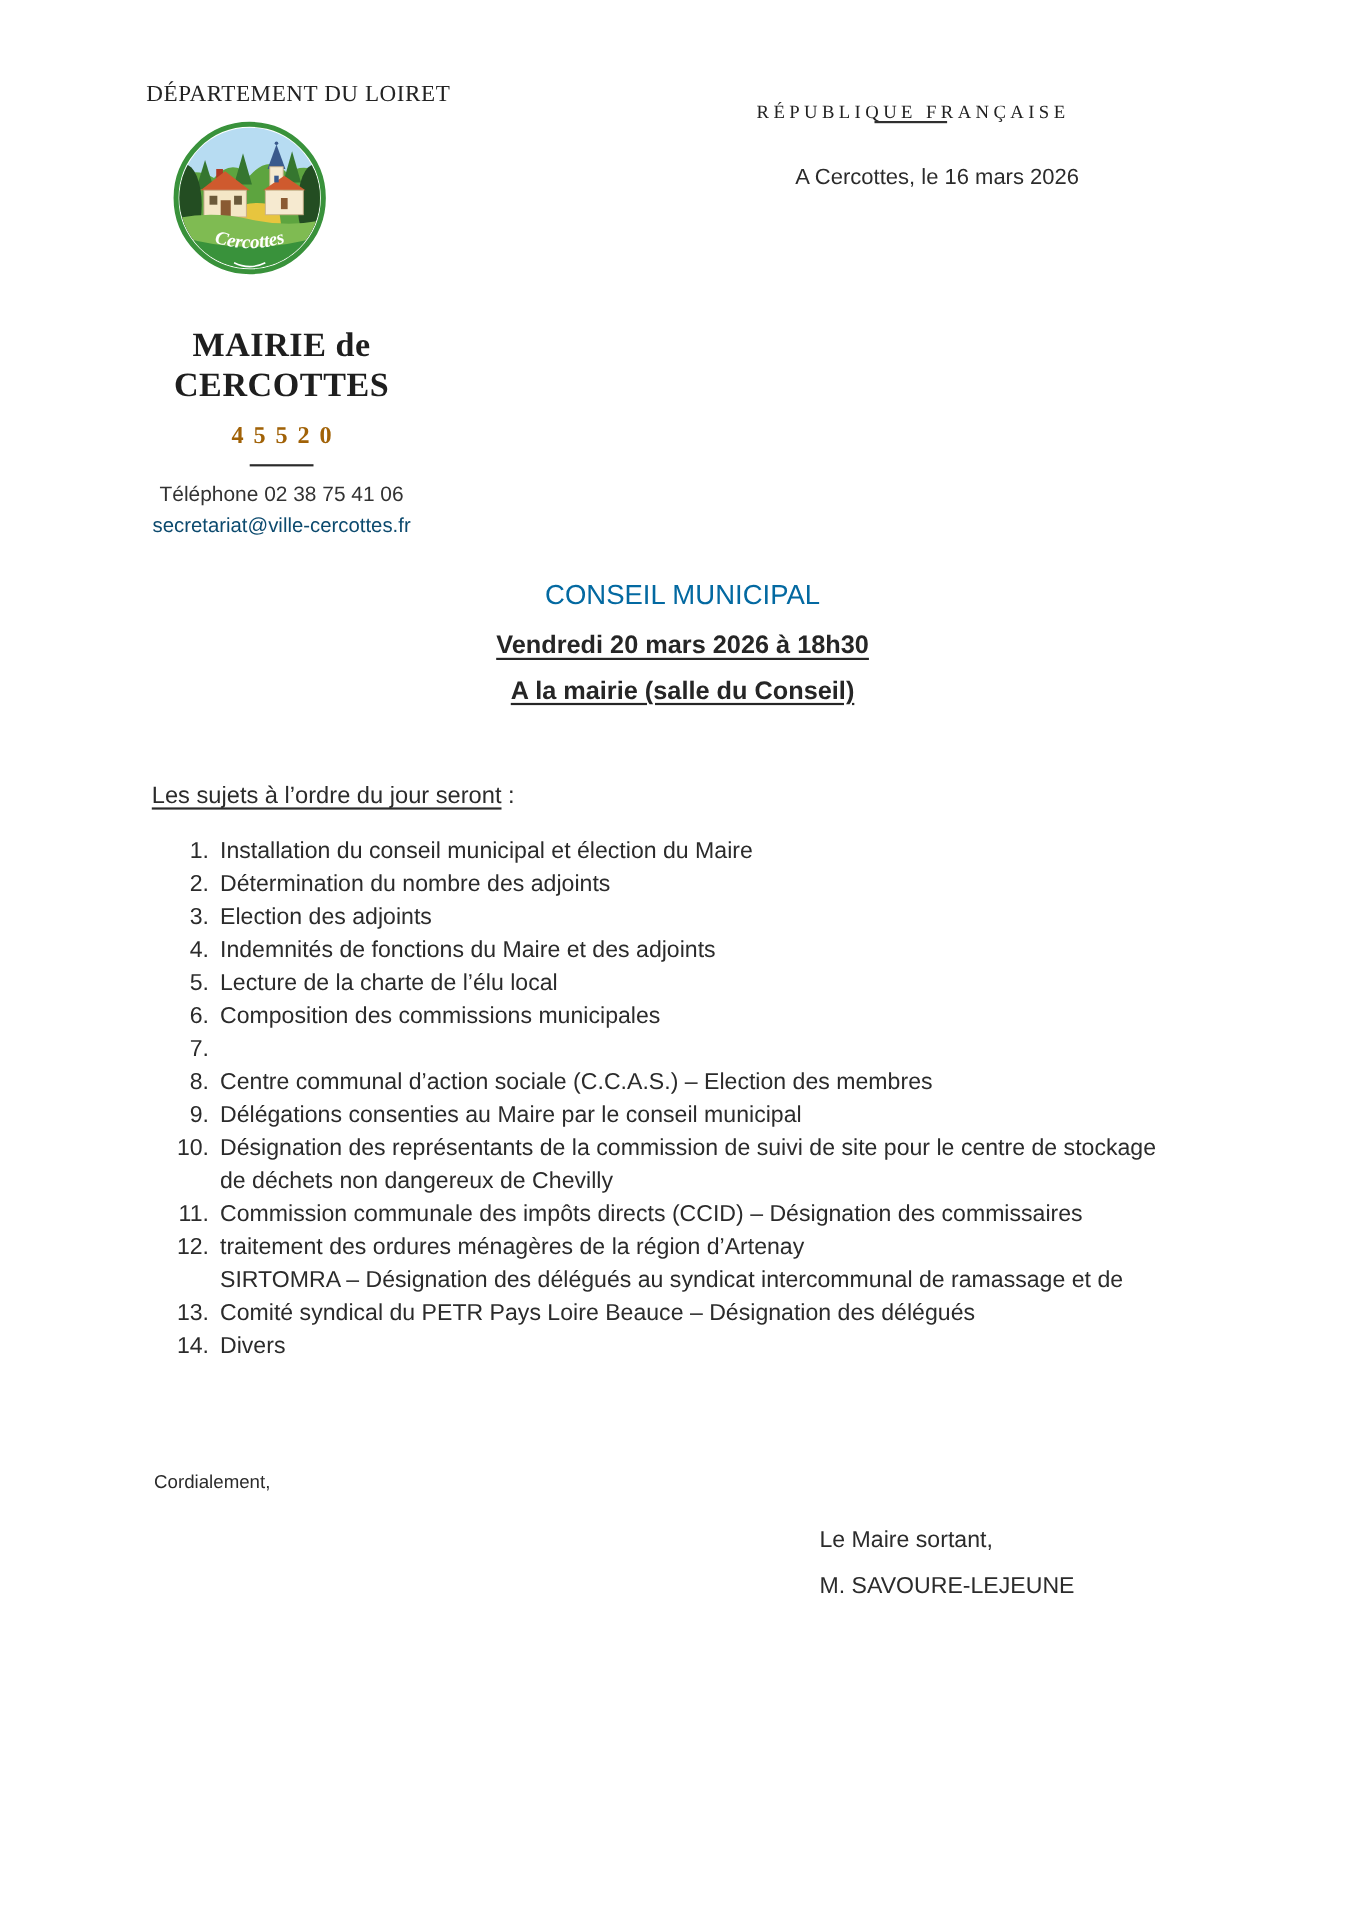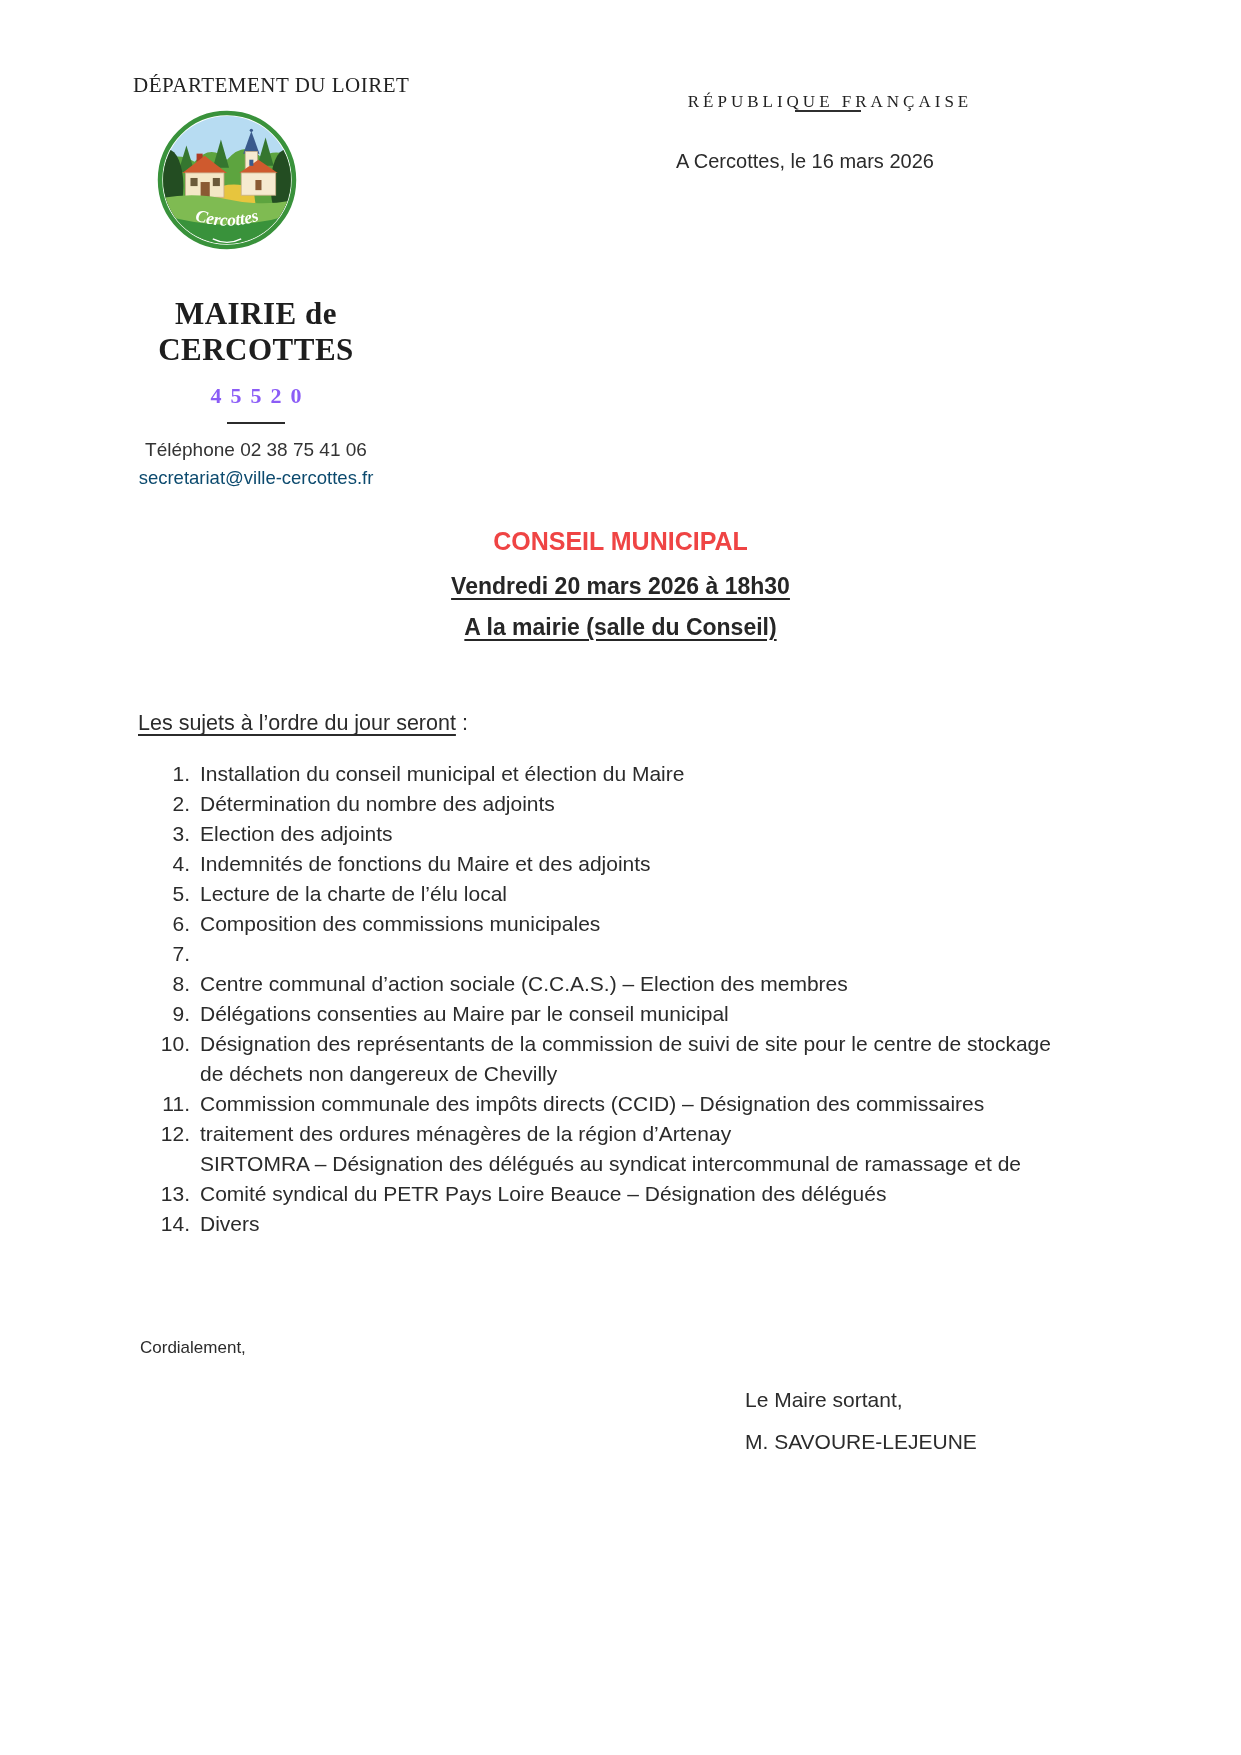--- a/index.html
+++ b/index.html
@@ -7,32 +7,32 @@
   .page{
     position:relative;width:1241px;height:1463px;background:#ffffff;
     font-family:"Liberation Sans",sans-serif;color:#2b2b2b;overflow:hidden;
   }
   .abs{position:absolute;}
   .serif{font-family:"Liberation Serif",serif;}
 
   .hdr-left{left:133px;top:73px;font-size:21px;letter-spacing:.5px;color:#222;}
   .hdr-right{left:650px;top:80px;width:360px;text-align:center;font-size:17px;letter-spacing:4px;color:#222;margin-top:12px;}
   .hdr-right-rule{left:795px;top:110px;width:66px;border-top:2px solid #2f2f2f;}
-  .date-line{left:676px;top:150px;font-size:20px;}
+  .date-line{left:723px;top:150px;font-size:20px;}
 
   .seal{left:156px;top:109px;}
 
   .mairie-block{left:74px;top:296px;width:364px;text-align:center;}
   .mairie-title{font-size:31px;font-weight:bold;color:#1e1e1e;letter-spacing:.5px;}
-  .mairie-cp{margin-top:15px;font-size:22px;font-weight:bold;letter-spacing:9px;text-indent:9px;color:#8b5cf6;}
+  .mairie-cp{margin-top:15px;font-size:22px;font-weight:bold;letter-spacing:9px;text-indent:9px;color:#a16207;}
   .mairie-rule{width:58px;border-top:2px solid #2b2b2b;margin:13px auto 0 auto;}
   .mairie-phone{margin-top:15px;font-size:19px;color:#333;}
   .mairie-email{margin-top:6px;font-size:18.5px;color:#0c4a6e;}
 
-  .meeting-title{left:0;top:527px;width:1241px;text-align:center;font-size:25px;font-weight:bold;color:#ef4444;}
+  .meeting-title{left:0;top:527px;width:1241px;text-align:center;font-size:25px;font-weight:normal;color:#0369a1;}
   .meeting-line{left:0;width:1241px;text-align:center;font-size:23px;font-weight:bold;color:#262626;
     text-decoration:underline;text-decoration-thickness:2px;text-underline-offset:4px;}
   .meeting-datetime{top:573px;}
   .meeting-location{top:614px;}
 
   .agenda-intro{left:138px;top:711px;font-size:21.5px;}
   .agenda-intro .u{text-decoration:underline;text-underline-offset:4px;}
   .agenda-list{left:138px;top:759px;width:965px;}
   .agenda-item{display:flex;font-size:21px;line-height:30px;}
   .agenda-num{flex:none;width:52px;text-align:right;}

